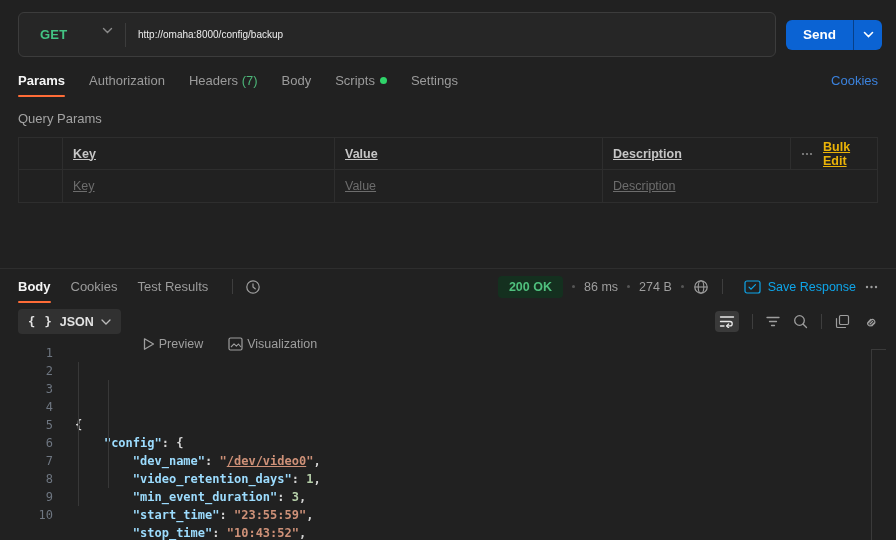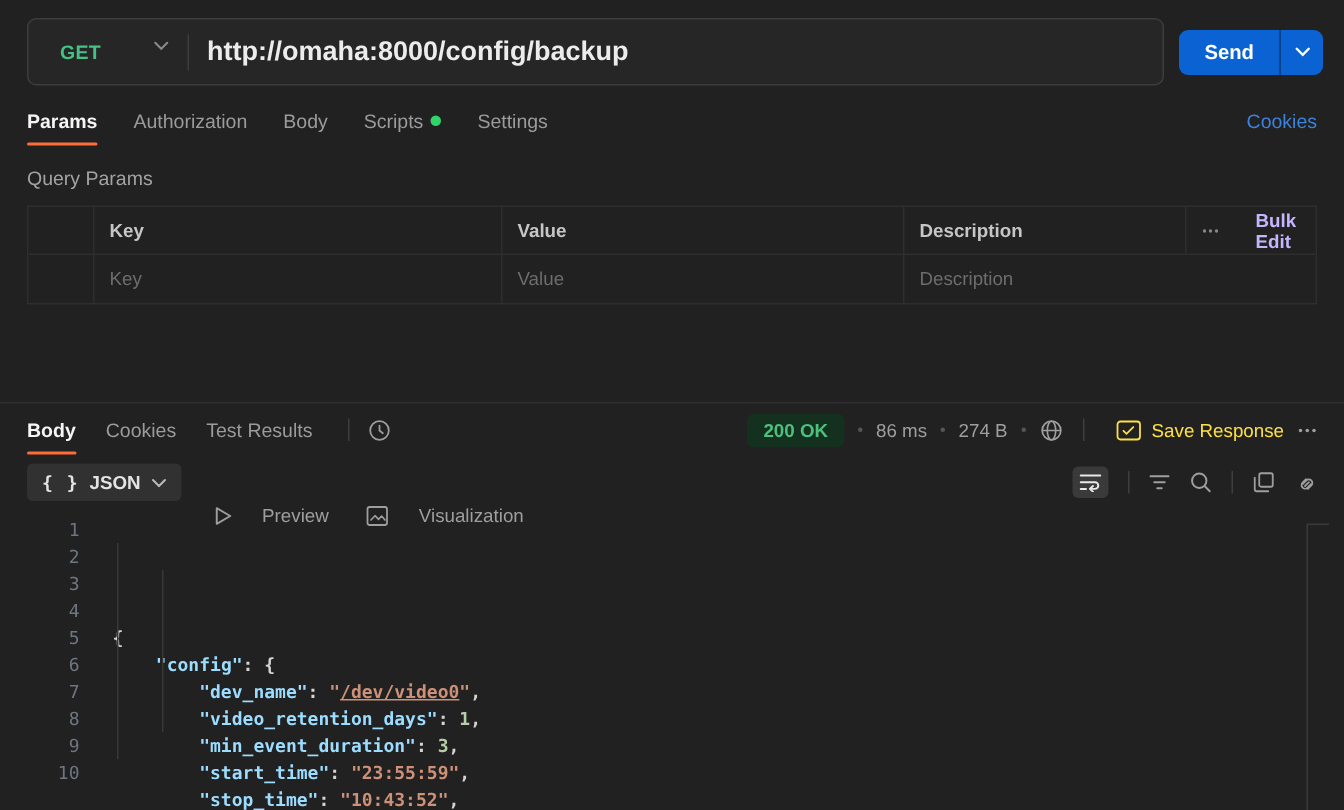--- a/index.html
+++ b/index.html
@@ -24,21 +24,21 @@
   .method-select {
     display: flex; align-items: flex-start; justify-content: space-between;
     width: 106px; padding: 0 12px 0 21px; cursor: pointer;
     color: #43c383; font-weight: bold; font-size: 13px; letter-spacing: .2px;
   }
   .method-select .chev { color: #8a8a8a; }
   .url-divider { width: 1px; height: 24px; background: #3c3c3c; }
   .url-input {
     flex: 1; background: transparent; border: none; outline: none;
     color: #ececec; font-family: "Liberation Sans", sans-serif;
-    font-size: 18px; font-weight: bold; padding: 0 12px;
+    font-size: 10px; font-weight: normal; padding: 0 12px;
   }
   .send-split { display: flex; height: 30px; border-radius: 6px; overflow: hidden; }
   .send-btn {
     width: 67px; border: none; background: #0b63d3; color: #ffffff;
     font-family: "Liberation Sans", sans-serif; font-size: 13.5px; font-weight: bold; cursor: pointer;
   }
   .send-caret {
     width: 29px; border: none; border-left: 1px solid rgba(0,0,0,.35);
     background: #0b63d3; color: #ffffff; display: flex; align-items: center; justify-content: center; cursor: pointer;
   }
@@ -58,56 +58,56 @@
 
   .param-table {
     margin: 0 18px;
     display: grid;
     grid-template-columns: 44px 272px 268px 188px 1fr;
     grid-auto-rows: 32px;
     border: 1px solid #2e2e2e;
   }
   .cell {
     border-right: 1px solid #2e2e2e; border-bottom: 1px solid #2e2e2e;
-    display: flex; align-items: center; padding: 0 10px; font-size: 12.5px;
+    display: flex; align-items: center; padding: 0 10px; font-size: 12.5px; text-decoration: underline;
   }
   .cell.last { border-right: none; }
   .cell.bottom { border-bottom: none; }
   .cell.header { color: #c6c6c6; font-weight: bold; }
   .cell.placeholder { color: #6d6d6d; }
-  .cell.bulk { justify-content: flex-start; gap: 24px; color: #c4b5fd; cursor: pointer; }
+  .cell.bulk { justify-content: flex-start; gap: 10px; color: #eab308; cursor: pointer; }
   .cell.bulk .dots-icon { color: #8a8a8a; }
   .row2-desc { grid-column: 4 / 6; }
 
   
   .response-pane { border-top: 1px solid #2e2e2e; height: 272px; }
 
   .resp-tabs-row { display: flex; align-items: center; height: 35px; padding: 0 18px; }
   .resp-tabs-row .tab { margin-right: 20px; }
   .vdiv { width: 1px; height: 15px; background: #3e3e3e; margin: 0 12px 0 4px; }
   .icon-btn { color: #9e9e9e; cursor: pointer; display: flex; align-items: center; justify-content: center; }
 
   .resp-meta { margin-left: auto; display: flex; align-items: center; gap: 9px; }
   .status-badge {
     background: #14301f; color: #4fbf7d; font-weight: bold; font-size: 12.5px;
     padding: 4px 11px; border-radius: 4px; cursor: default;
   }
   .meta-sep { width: 3px; height: 3px; border-radius: 50%; background: #555555; }
   .meta-val { color: #9e9e9e; font-size: 12.5px; }
-  .save-response { display: flex; align-items: center; gap: 7px; color: #fde047; font-size: 12.5px; cursor: pointer; }
+  .save-response { display: flex; align-items: center; gap: 7px; color: #0ea5e9; font-size: 12.5px; cursor: pointer; }
 
   .viewer-toolbar { display: flex; align-items: center; height: 35px; padding: 0 18px; }
   .format-pill {
     display: flex; align-items: center; gap: 7px; height: 25px; padding: 0 10px;
     background: #313131; border-radius: 4px; color: #e3e3e3; cursor: pointer;
     font-size: 12.5px; font-weight: bold;
   }
   .format-pill .braces { font-family: "DejaVu Sans Mono", monospace; font-size: 12px; letter-spacing: 1px; }
   .format-pill .chev { color: #bbbbbb; }
-  .toolbar-item { display: flex; align-items: center; gap: 20px; color: #9e9e9e; cursor: pointer; font-size: 12.5px; margin-top: 45px; }
+  .toolbar-item { display: flex; align-items: center; gap: 4px; color: #9e9e9e; cursor: pointer; font-size: 12.5px; margin-top: 45px; }
   .toolbar-item.preview { margin-left: 21px; }
   .toolbar-item.visualization { margin-left: 25px; }
   .viewer-actions { margin-left: auto; display: flex; align-items: center; gap: 13px; }
   .icon-btn.active-tool { background: #3a3a3a; border-radius: 4px; padding: 4px; color: #e8e8e8; }
 
   
   .code-area {
     position: relative; display: flex; height: 202px;
     font-family: "DejaVu Sans Mono", monospace; font-size: 12px; line-height: 18px;
     padding-top: 5px;
@@ -153,20 +153,21 @@
               <path d="M1.5 1.5l4 4 4-4" stroke="currentColor" stroke-width="1.6" fill="none" stroke-linecap="round"></path>
             </svg>
         </span>
       </button>
     </div>
   </div>
 
   <div class="tabs-row">
     <div class="tab active">Params</div>
     <div class="tab">Authorization</div>
+    <div class="tab"><span>Headers</span> <span class="count">(7)</span></div>
     <div class="tab">Body</div>
     <div class="tab"><span>Scripts</span><span class="dot"></span></div>
     <div class="tab">Settings</div>
     <div class="cookies-link">Cookies</div>
   </div>
 
   <div class="qp-title">Query Params</div>
 
   <div class="param-table">
 

